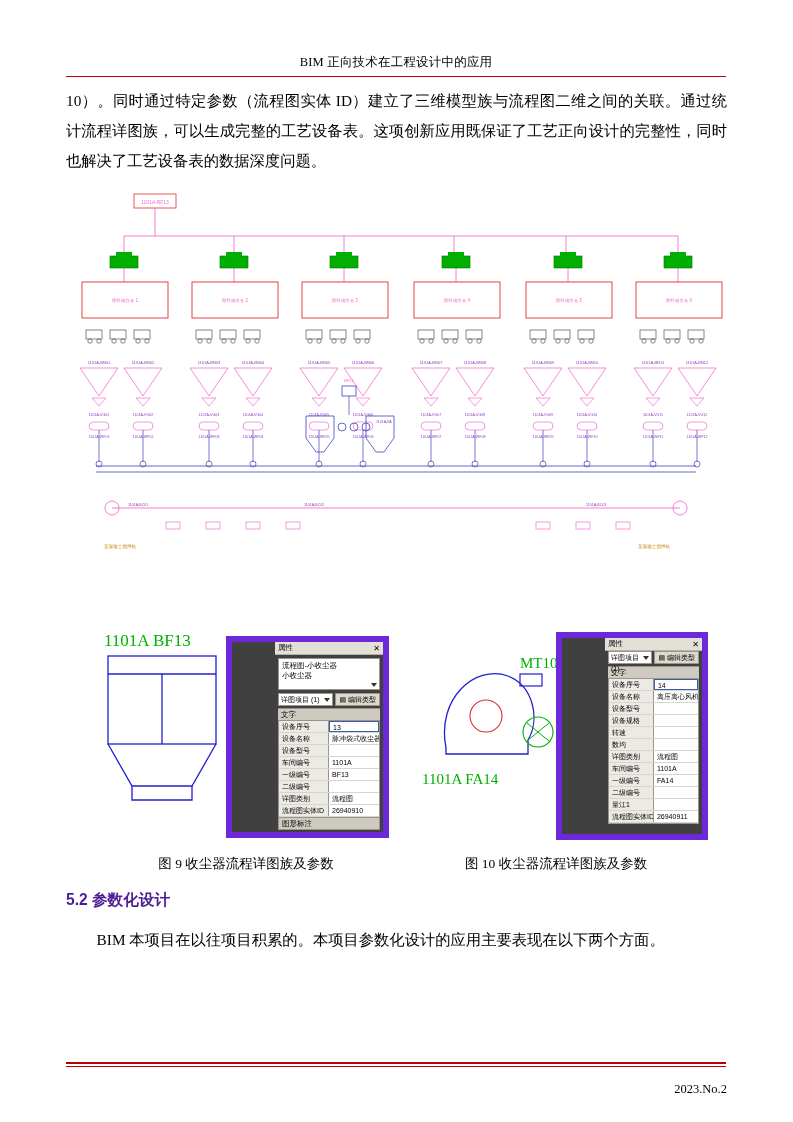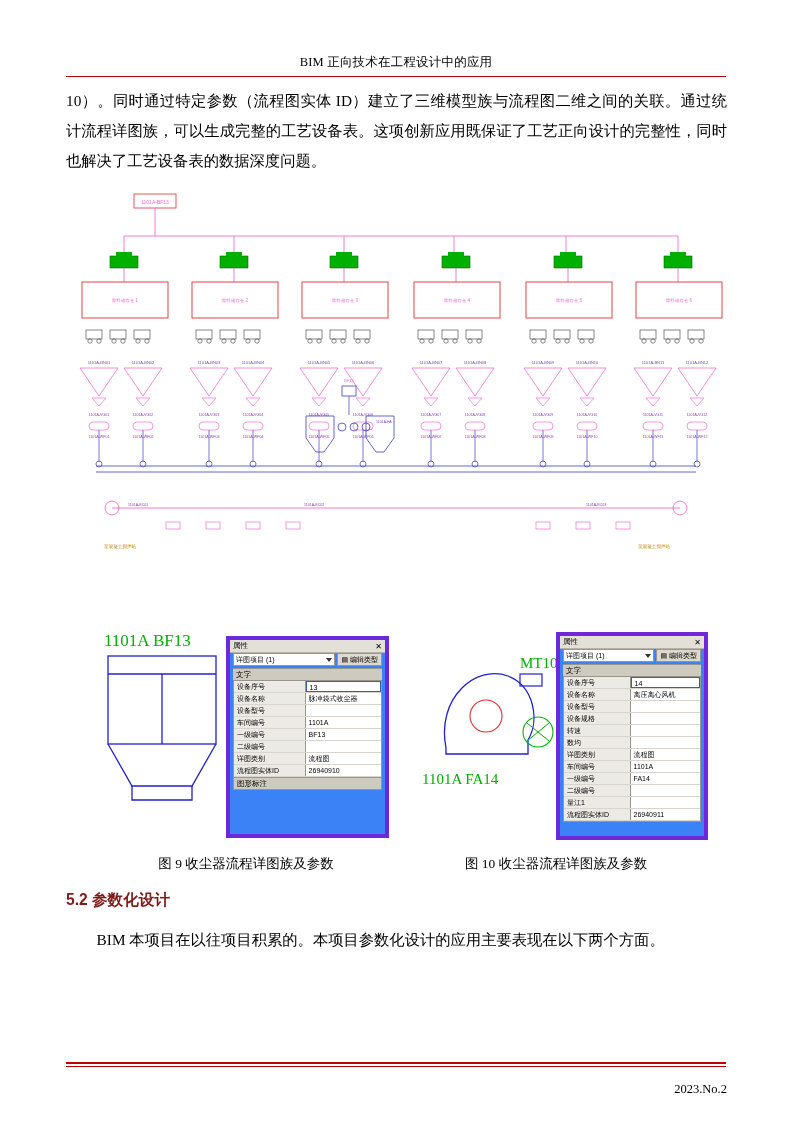--- a/index.html
+++ b/index.html
@@ -104,21 +104,21 @@
     width: 320px;
     text-align: center;
   }
   
   .section-heading {
     position: absolute;
     left: 66px;
     top: 890px;
     font-size: 15.6px;
     font-weight: bold;
-    color: #7f1d1d;
+    color: #4c1d95;
     font-family: "Liberation Sans", sans-serif;
   }
   #para2 { top: 925px; }
   #para3 { top: 1005px; }
   
   .footer-rule {
     position: absolute;
     left: 66px;
     top: 1062px;
     width: 660px;
@@ -141,26 +141,27 @@
   }
   .footer-right {
     position: absolute;
     right: 66px;
     top: 1082px;
     font-size: 12.5px;
   }
   
   .panel {
     position: absolute;
-    background: #3b82f6;
-    border: 4px solid #6d28d9;
+    background: #404040;
+    border: 6px solid #6d28d9;
     font-family: "Liberation Sans", sans-serif;
     font-size: 7.5px;
     color: #000;
     box-sizing: border-box;
+    padding-left: 43px;
   }
   .panel-title {
     height: 12px;
     background: #e3e0d8;
     border-bottom: 1px solid #b8b2a6;
     display: flex;
     align-items: center;
     padding: 0 3px;
     font-size: 7.5px;
   }
@@ -609,20 +610,25 @@
         <path d="M64 46 L64 116" stroke="#2020cc" stroke-width="1.3"></path>
         <path d="M10 116 L34 158 L94 158 L118 116" fill="none" stroke="#2020cc" stroke-width="1.3"></path>
         <path d="M34 158 L34 172 L94 172 L94 158" fill="none" stroke="#2020cc" stroke-width="1.3"></path>
       </svg>
 
       <div class="panel" style="left:128px; top:8px; width:163px; height:202px;">
         <div class="panel-title">
           <span class="t">属性</span>
           <span class="x">✕</span>
         </div>
+        <div class="panel-type">
+          <div>流程图-小收尘器</div>
+          <div>小收尘器</div>
+          <span class="arrow"></span>
+        </div>
         <div class="panel-row2">
           <div class="combo">
             <span>详图项目 (1)</span>
             <span class="arrow"></span>
           </div>
           <div class="btn-edit">
             <span>▤</span>
             <span>编辑类型</span>
           </div>
         </div>

